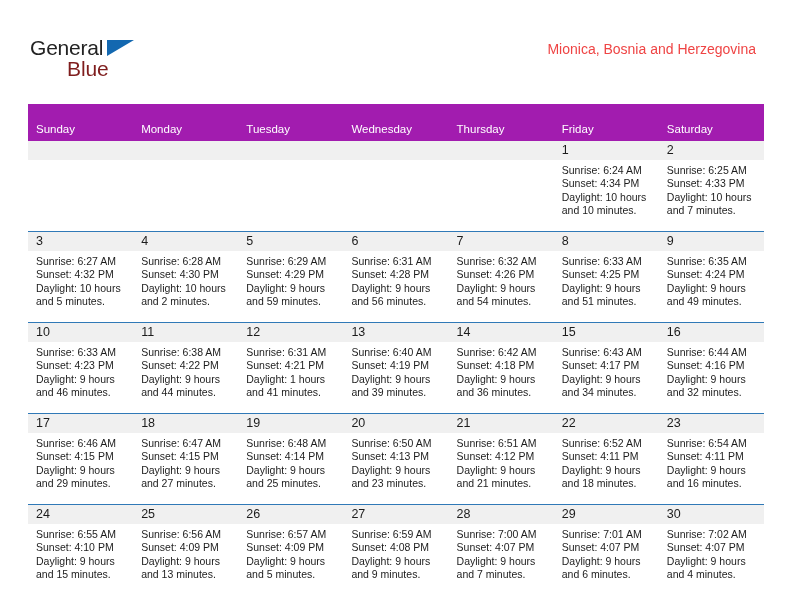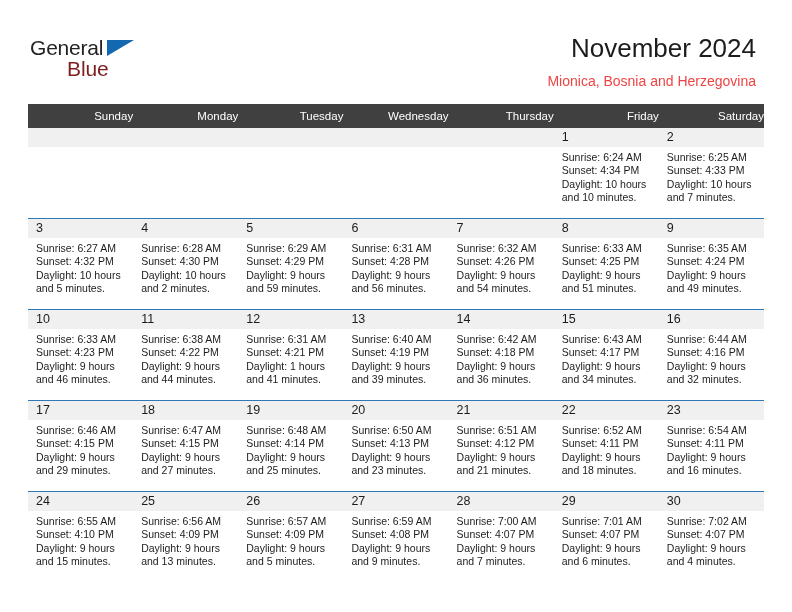--- a/index.html
+++ b/index.html
@@ -95,26 +95,26 @@
     position: absolute;
     left: 28px;
     top: 104px;
     width: 736px;
     border-collapse: collapse;
     table-layout: fixed;
   }
   .calendar col { width: 105.14px; }
 
   thead th {
-    background: #404040;
+    background: #a21caf;
     color: #ffffff;
     font-size: 11.5px;
     font-weight: normal;
-    text-align: right;
-    padding: 6px 0 6px 8px;
+    text-align: left;
+    padding: 19px 0 6px 8px;
     height: 12px;
     border: none;
   }
 
   tbody tr.week {
     height: 90px;
   }
   td.day {
     vertical-align: top;
     padding: 0;
@@ -157,21 +157,20 @@
 
     <div class="logo">
       <div class="logo-row1">
         <span class="logo-general">General</span>
         <span class="logo-triangle"></span>
       </div>
       <span class="logo-blue">Blue</span>
     </div>
 
     <div class="title-block">
-      <div class="cal-title">November 2024</div>
       <div class="cal-subtitle">Mionica, Bosnia and Herzegovina</div>
     </div>
 
   </div>
 
   <table class="calendar">
     <colgroup>
       <col>
         <col>
         <col>

